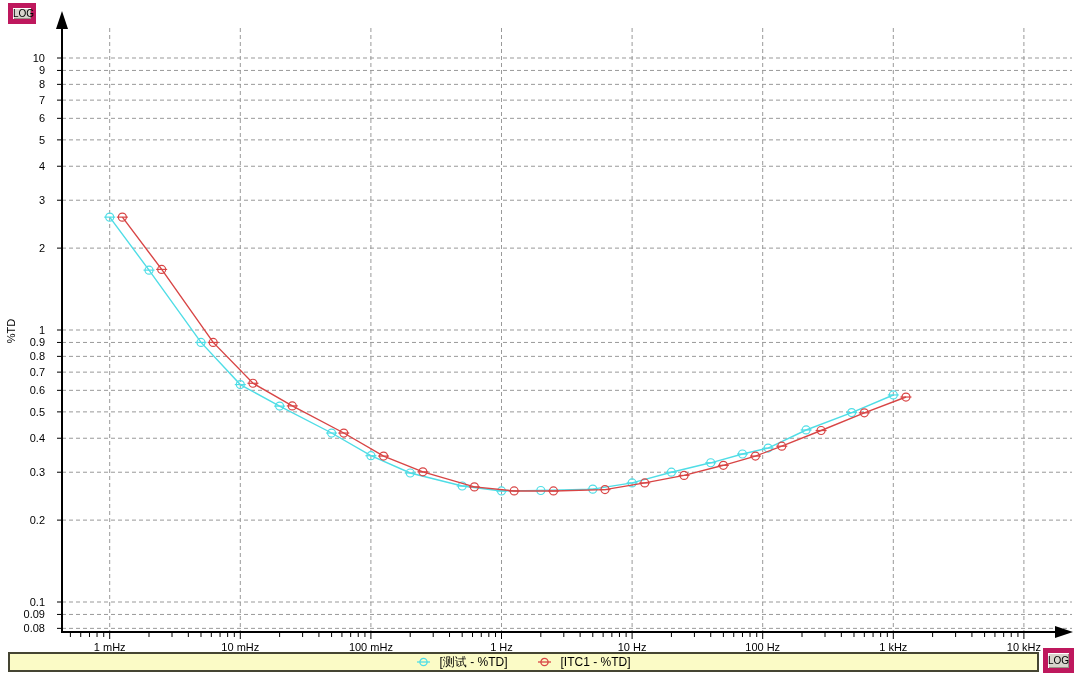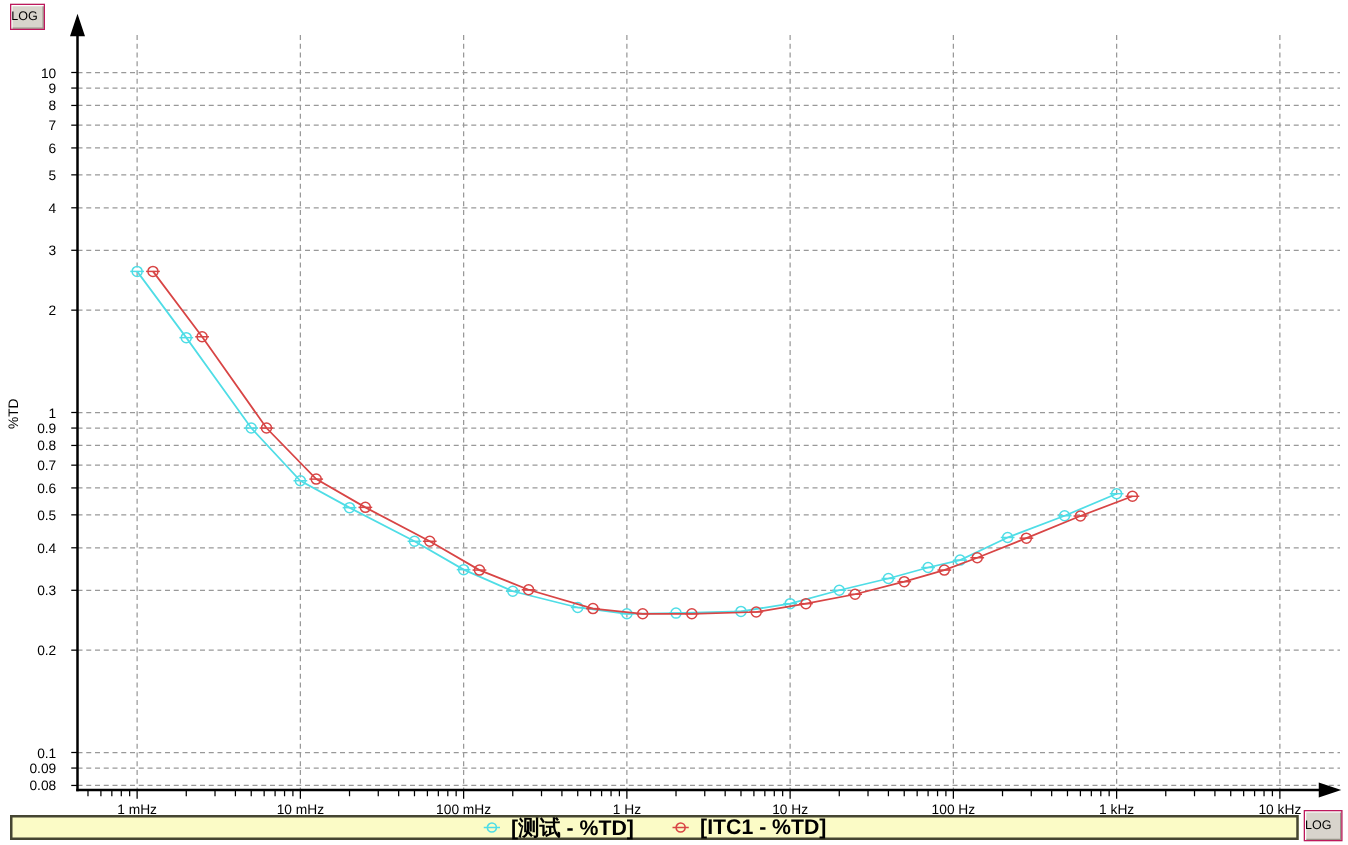--- a/index.html
+++ b/index.html
@@ -1,30 +1,30 @@
 <!DOCTYPE html>
 <html><head>
 <meta charset="utf-8">
 <style>
   html,body{margin:0;padding:0;background:#fff;}
   .screen{position:relative;width:1078px;height:676px;background:#ffffff;overflow:hidden;
           font-family:"Liberation Sans",sans-serif;}
   #chart{position:absolute;left:0;top:0;}
   .log-btn{position:absolute;font:10px "Liberation Sans",sans-serif;color:#000;
-           background:#d8d4cc;border:1px solid #be185d;
+           background:#d8d4cc;border:5px solid #be185d;
            box-shadow:inset 1px 1px 0 #ffffff, inset -1px -1px 0 #989488;
-           text-align:left;padding:0;cursor:pointer;}
+           text-align:center;padding:0;cursor:pointer;}
   .log-btn.top{left:8px;top:3px;width:28px;height:21px;}
   .log-btn.bottom{left:1043px;top:648px;width:31px;height:25px;}
   .ylab{position:absolute;left:-9px;top:325px;width:40px;text-align:center;
         font-size:11px;color:#000;transform:rotate(-90deg);}
   .legend{position:absolute;left:8px;top:652px;width:1031px;height:20px;
           background:#fbfbc6;border:2px solid #454532;box-sizing:border-box;
           display:flex;align-items:center;justify-content:center;gap:30px;}
-  .litem{display:flex;align-items:center;gap:8px;font-size:17px;font-weight:bold;color:#000;}
+  .litem{display:flex;align-items:center;gap:8px;font-size:12px;font-weight:normal;color:#000;}
   .lmark{display:block;}
 </style>
 </head>
 <body>
 
 <div class="screen">
 
   <svg id="chart" width="1078" height="676" viewBox="0 0 1078 676">
       <g stroke="#999999" stroke-width="1" stroke-dasharray="4 3" fill="none">
         <line x1="62" x2="1072" y1="58" y2="58"></line>

